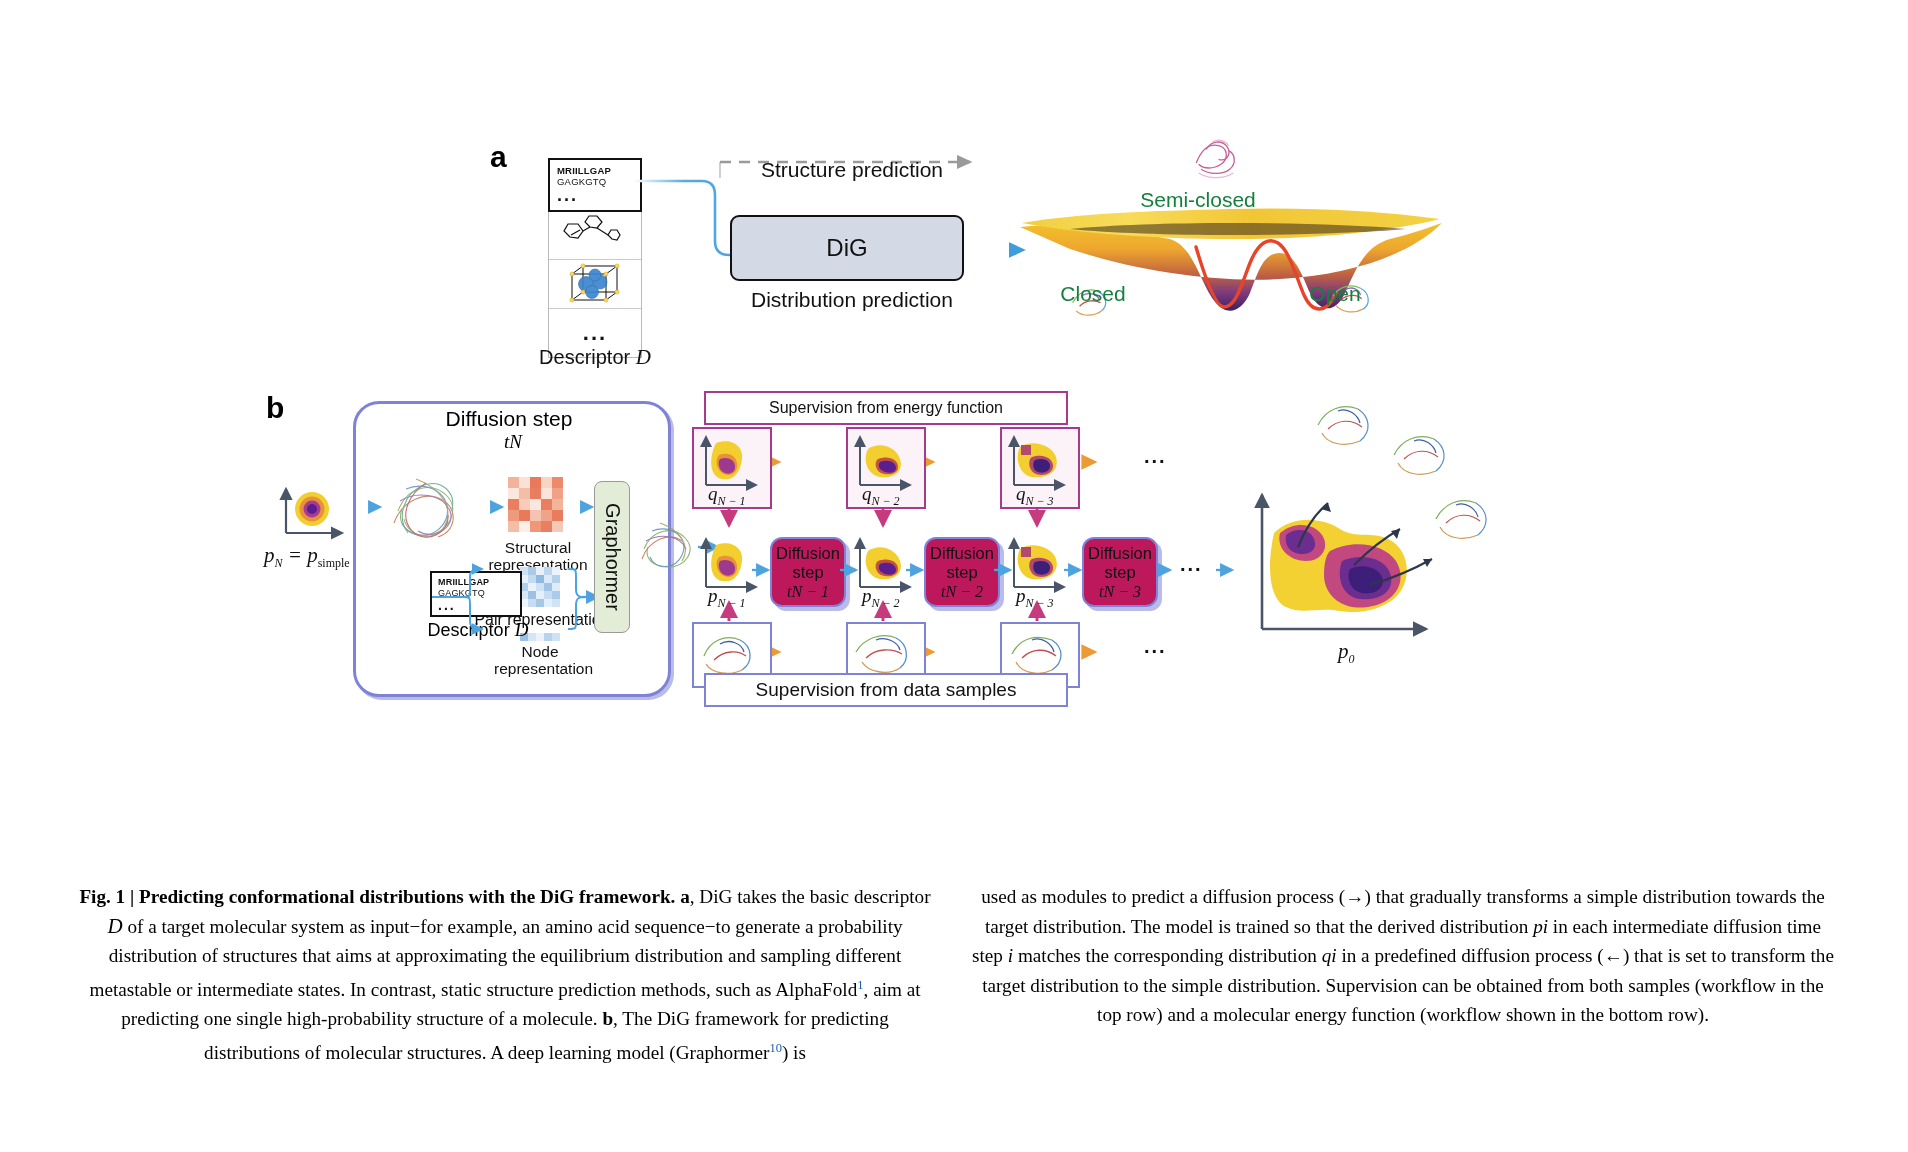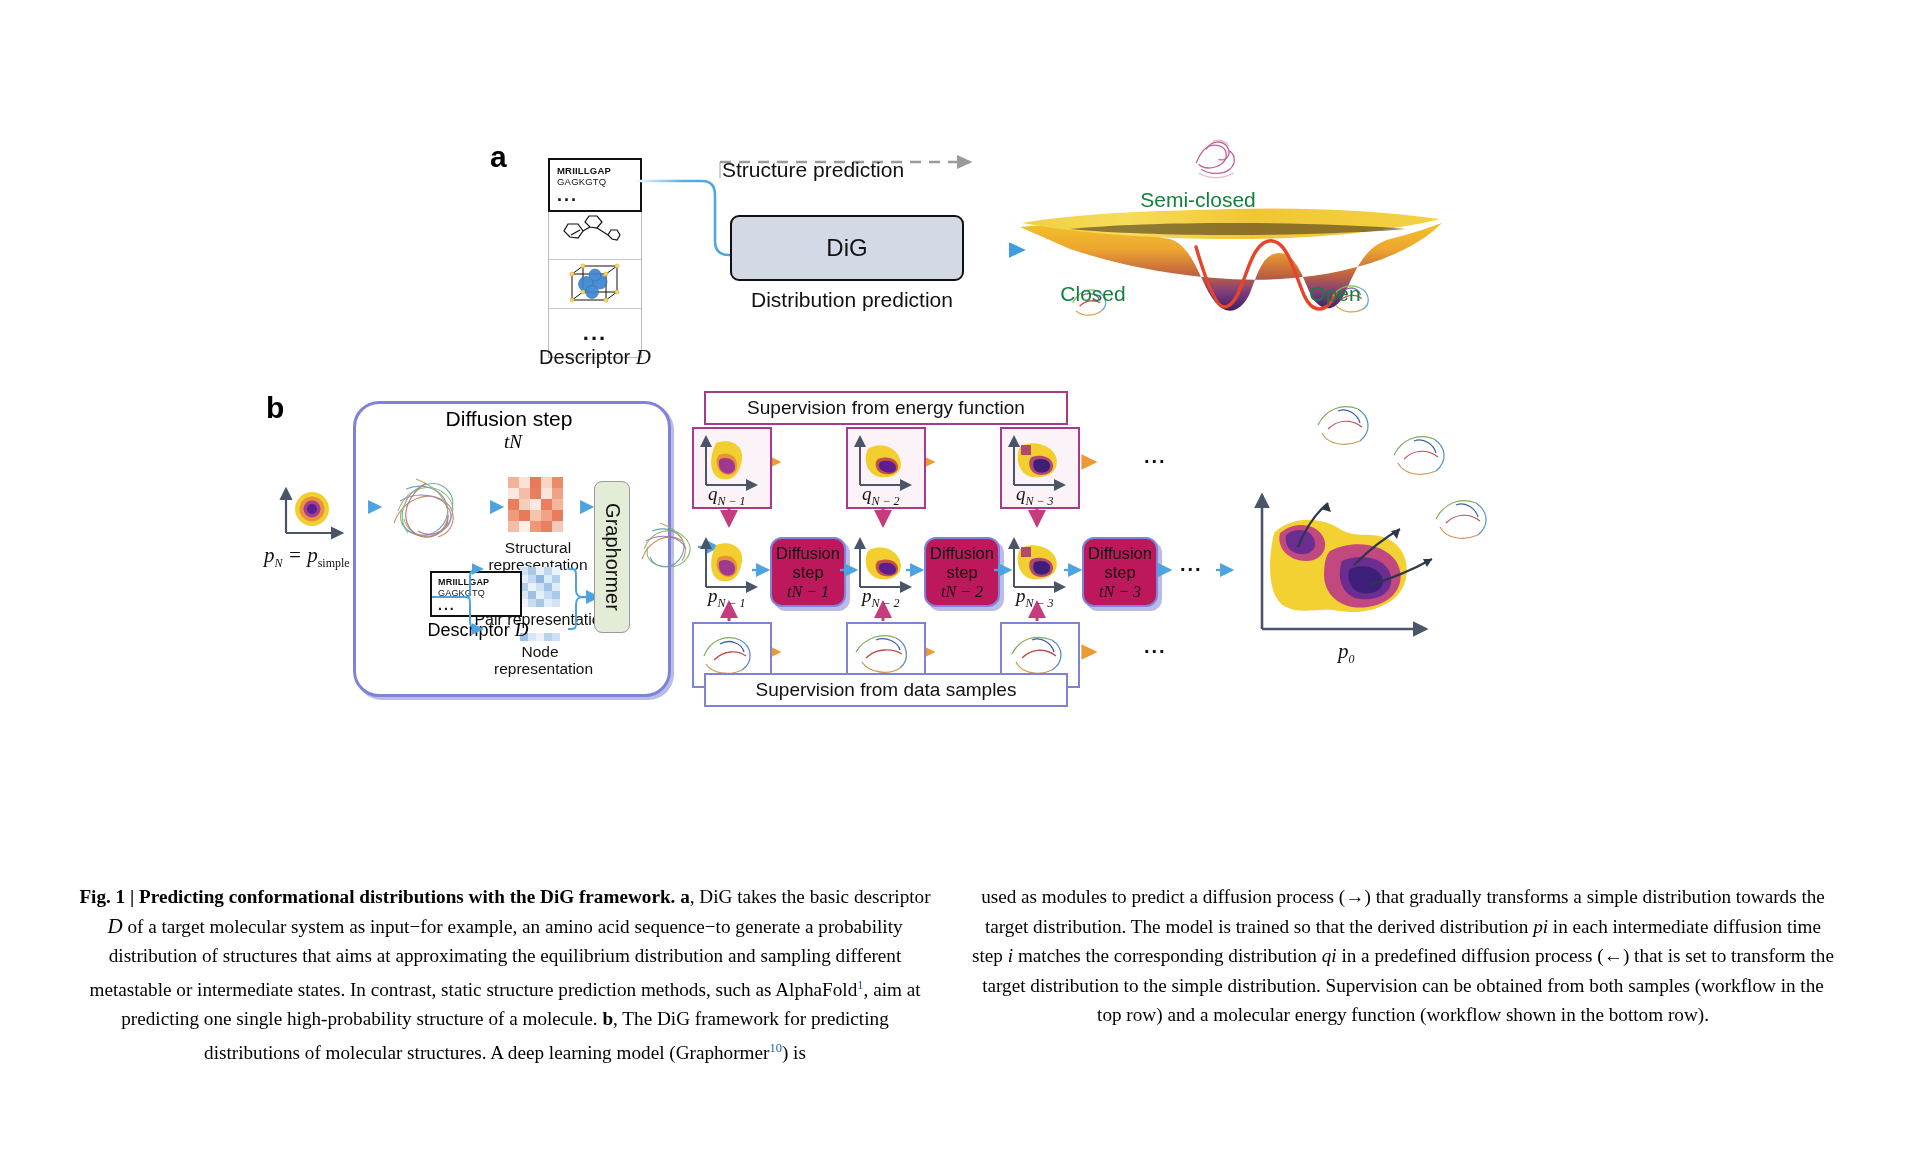--- a/index.html
+++ b/index.html
@@ -62,21 +62,21 @@
     font-size:20px;color:#111;
   }
   .mathcal{font-family:"Liberation Serif",serif;font-style:italic;font-size:21px;}
 
   .dig-box{
     position:absolute;left:240px;top:75px;width:230px;height:62px;
     background:#d3dae6;border:2.5px solid #111;border-radius:9px;
     display:flex;align-items:center;justify-content:center;
     font-size:24px;color:#111;
   }
-  .a-lbl-structure{position:absolute;left:232px;top:18px;width:260px;font-size:21px;}
+  .a-lbl-structure{position:absolute;left:232px;top:18px;width:260px;text-align:center;font-size:21px;}
   .a-lbl-distribution{position:absolute;left:222px;top:148px;width:280px;text-align:center;font-size:21px;}
 
   .land-lbl{position:absolute;font-size:21px;color:#15803d;text-align:center;}
 
   
   #panel-b{position:absolute;left:258px;top:385px;width:1400px;height:330px;}
   .b-outer{
     position:absolute;left:95px;top:16px;width:312px;height:290px;
     border:3px solid #7f83d8;border-radius:26px;background:#fff;
     box-shadow:3px 3px 0 0 #b9bbe8;
@@ -106,21 +106,21 @@
   .desc-b-cap{position:absolute;left:150px;top:234px;width:140px;text-align:center;font-size:18px;}
 
   .pink-band{
     position:absolute;left:434px;top:42px;width:384px;height:60px;
     border:2.2px solid #a83a8e;border-top:none;border-bottom:none;
   }
   .sup-energy{
     position:absolute;left:446px;top:6px;width:360px;height:30px;
     border:2.2px solid #a83a8e;background:#fff;
     display:flex;align-items:center;justify-content:center;
-    font-size:19px;color:#111;z-index:4;
+    font-size:16px;color:#111;z-index:4;
   }
   .q-cell{
     position:absolute;width:76px;height:78px;
     border:2.2px solid #a83a8e;background:#fbf3f8;z-index:3;
   }
   .blue-band{
     position:absolute;left:434px;top:237px;width:384px;height:56px;
     border:2.2px solid #7f83d8;border-top:none;border-bottom:none;
   }
   .sup-data{

